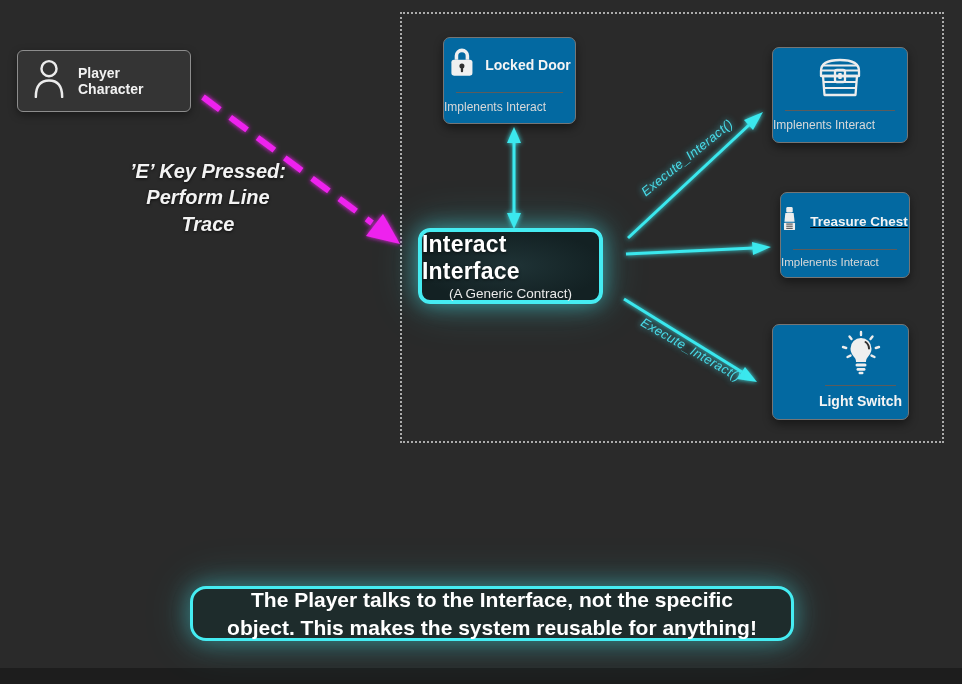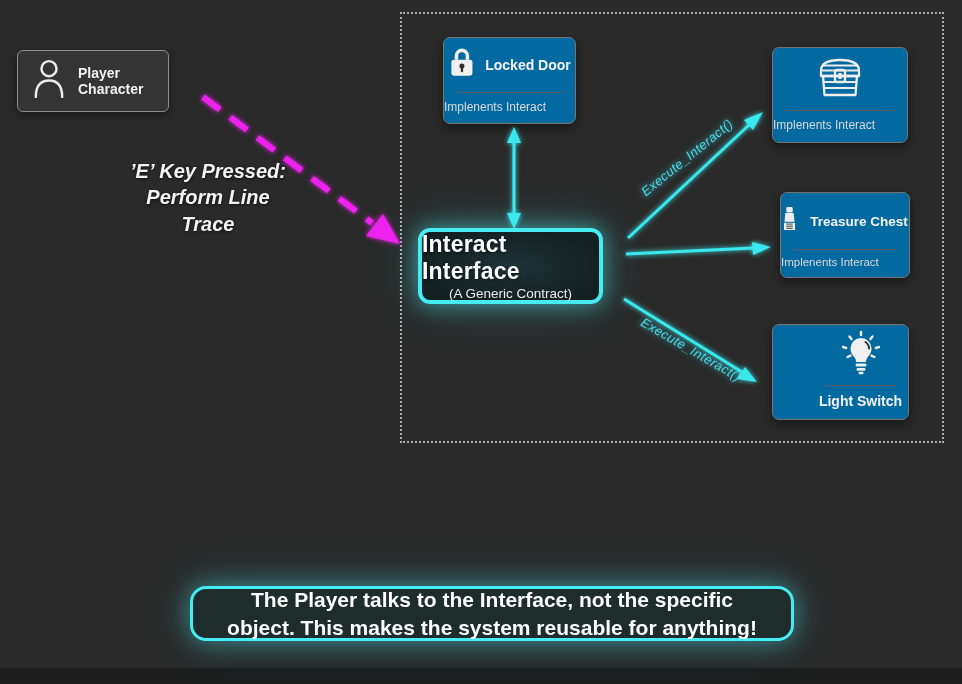--- a/index.html
+++ b/index.html
@@ -16,21 +16,21 @@
     position:absolute; background:#0369a1; border:1px solid #757575;
     border-radius:7px; box-shadow:0 4px 10px rgba(0,0,0,.45);
     display:flex; flex-direction:column; z-index:2;
   }
   .node-divider { height:1px; background:#5c5c5c; margin:0 12px; }
   .node-title { color:#f4f4f4; font-size:14px; font-weight:bold; }
   .node-sub { color:#d9d9d9; font-size:12px; text-align:left; }
 
   
   .player-box {
-    position:absolute; left:17px; top:50px; width:152px; height:62px;
+    position:absolute; left:17px; top:50px; width:174px; height:62px;
     background:#343434; border:1px solid #8d8d8d; border-radius:6px;
     display:flex; align-items:center; gap:13px; padding:0 15px;
     box-shadow:0 3px 8px rgba(0,0,0,.4); z-index:2;
   }
   .player-label { color:#f2f2f2; font-size:14px; font-weight:bold; }
 
   
   .key-note {
     position:absolute; left:88px; top:158px; width:240px; text-align:center;
     color:#f3f3f3; font-size:20px; font-weight:bold; font-style:italic;
@@ -48,21 +48,21 @@
   .locked-door .row { flex:1; display:flex; align-items:center; justify-content:center; gap:10px; }
   .locked-door .node-sub { padding:7px 0 9px; }
 
   
   .chest-top { left:772px; top:47px; width:136px; height:96px; }
   .chest-top .row { flex:1; display:flex; align-items:center; justify-content:center; }
   .chest-top .node-sub { padding:7px 0 10px; }
 
   
   .treasure-mid { left:780px; top:192px; width:130px; height:86px; }
-  .treasure-mid .row { flex:1; display:flex; align-items:center; justify-content:center; gap:13px; }
+  .treasure-mid .row { flex:1; display:flex; align-items:center; justify-content:center; gap:13px;text-decoration:underline; }
   .treasure-mid .node-title { font-size:13.5px; }
   .treasure-mid .node-sub { padding:6px 0 9px; font-size:11.5px; }
 
   
   .light-switch { left:772px; top:324px; width:137px; height:96px;padding-left:40px; }
   .light-switch .row { flex:1; display:flex; align-items:center; justify-content:center; }
   .light-switch .node-title { text-align:center; padding:7px 0 10px; font-weight:600; }
 
   
   .interface-box {

